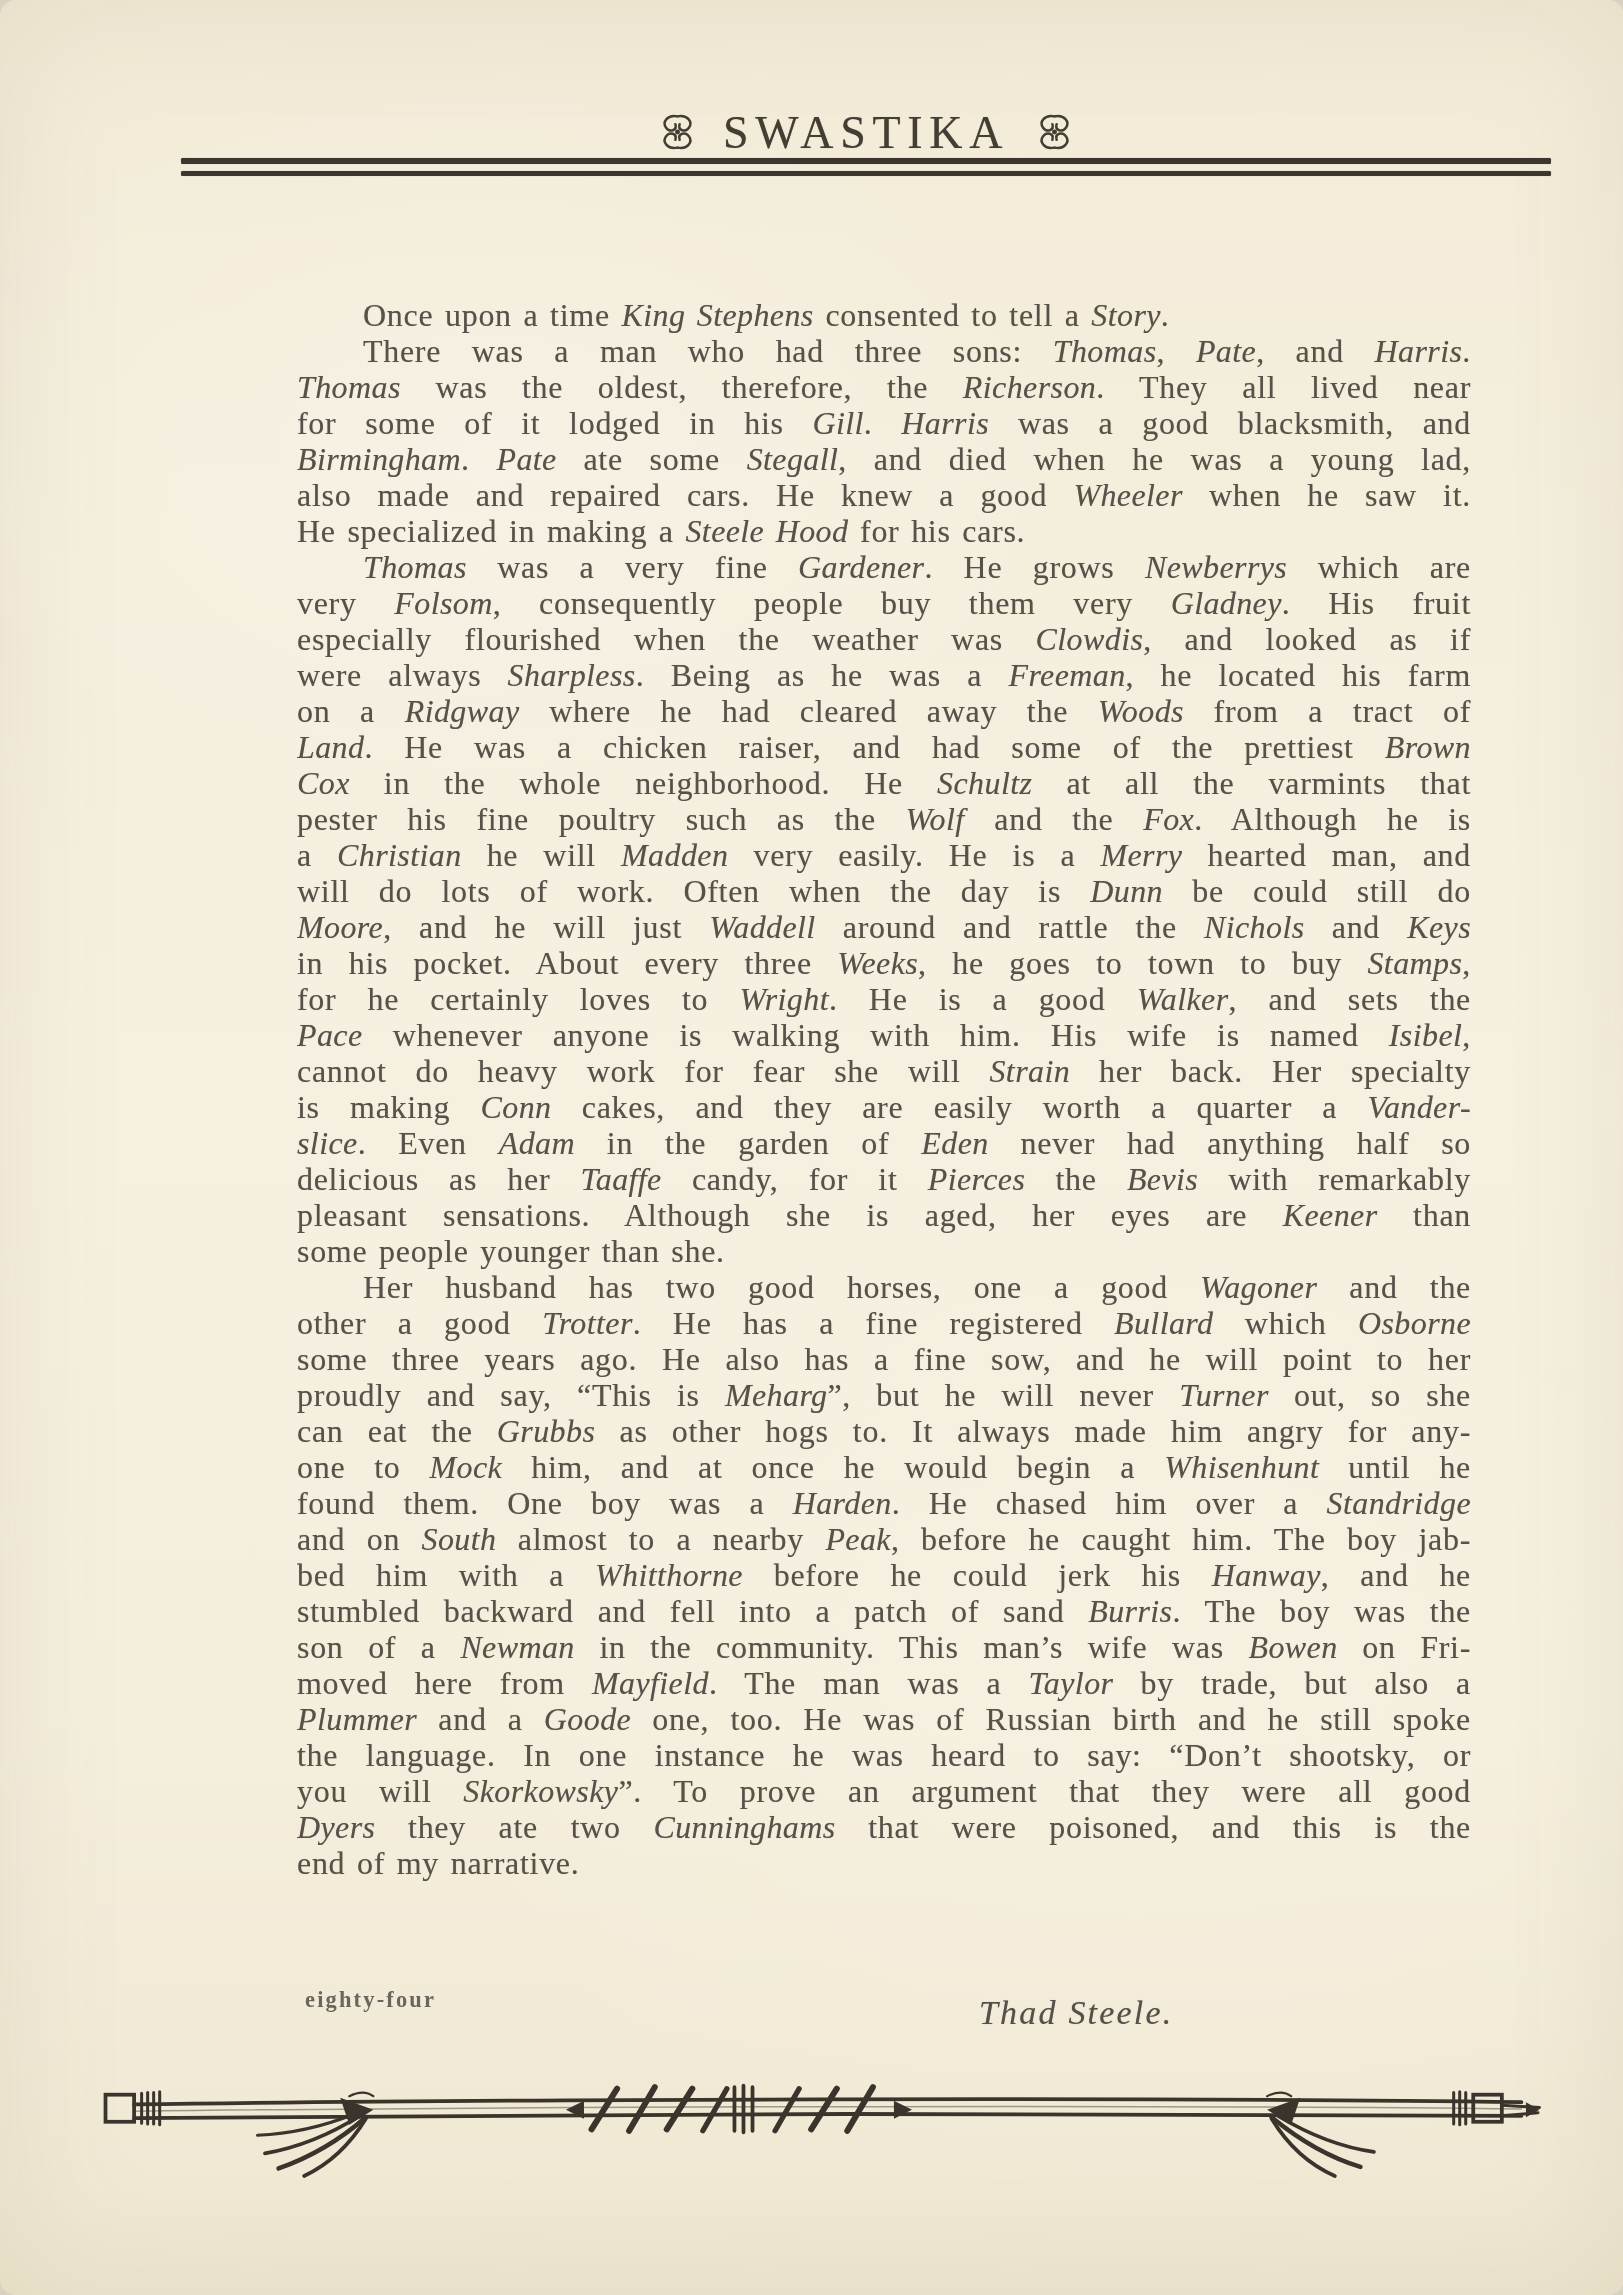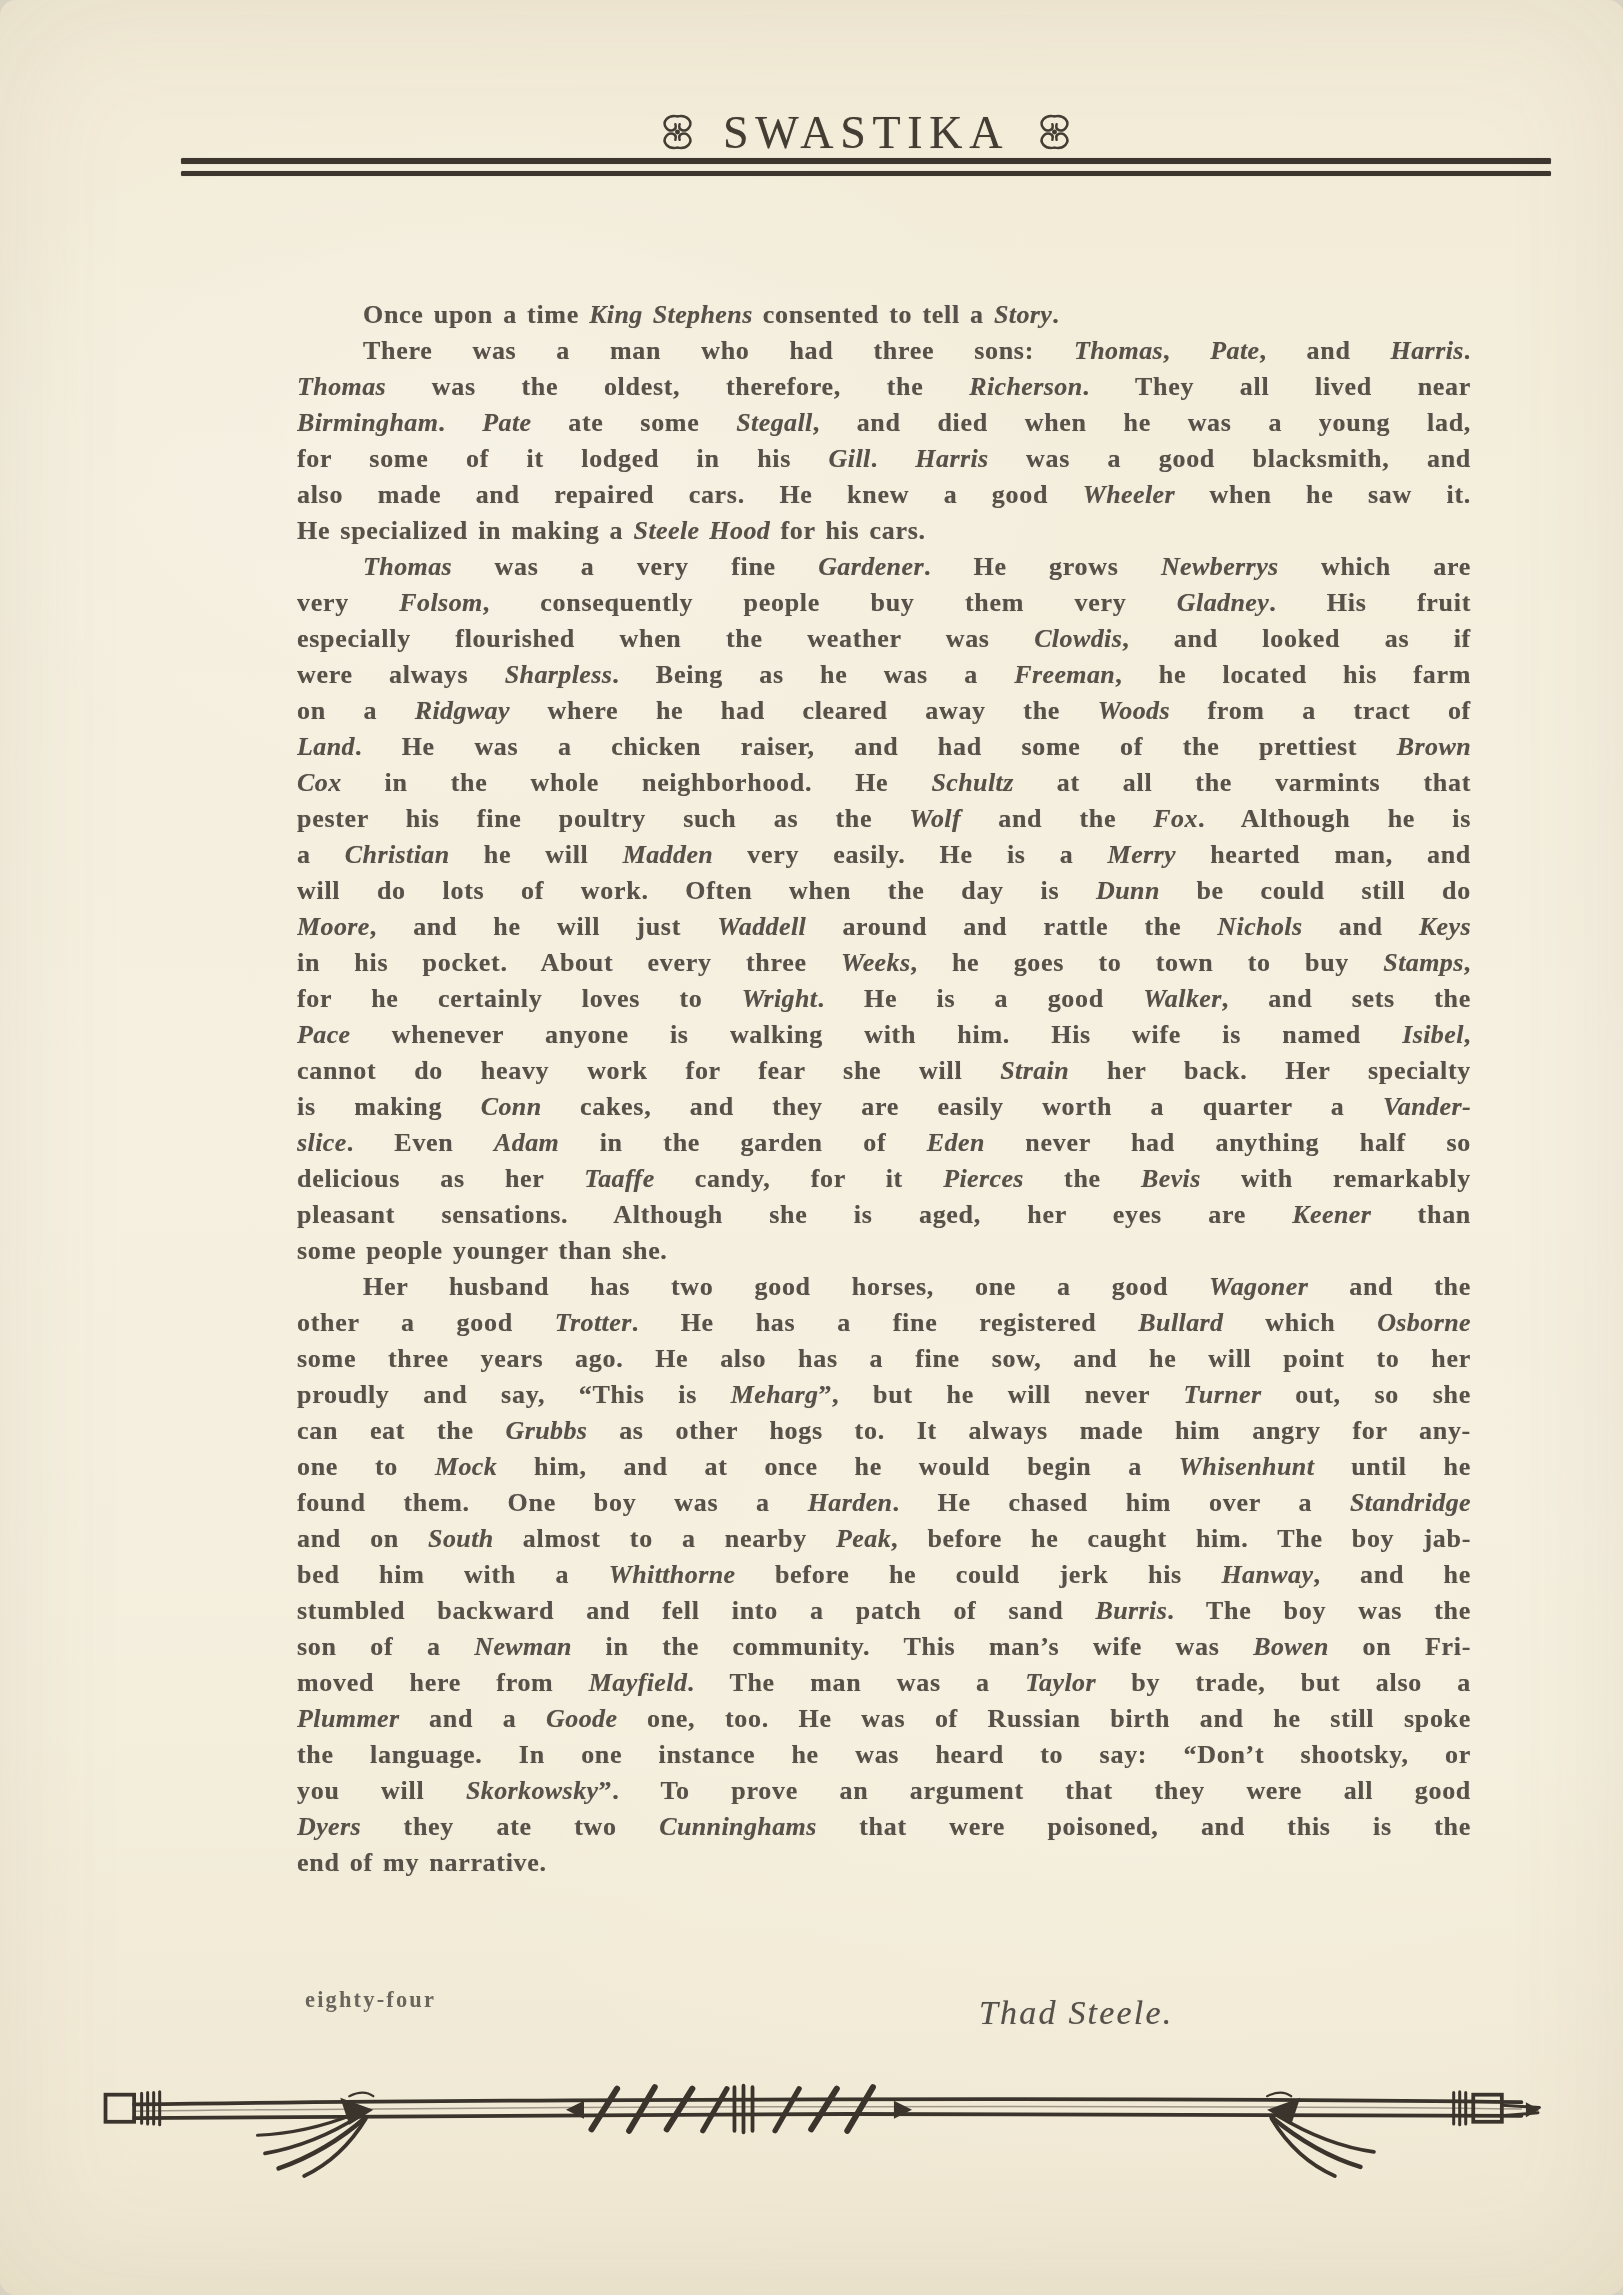--- a/index.html
+++ b/index.html
@@ -36,24 +36,23 @@
   }
   .fleuron{width:37px;height:42px;flex:0 0 auto;}
   .fleuron svg{width:100%;height:100%;}
   .fleuron.flip{transform:scaleX(-1);}
   .rules{position:absolute; left:181px; top:158px; width:1370px;}
   .rule-a{height:6px; background:var(--ink-dark); border-radius:1.5px; box-shadow:0 0 0.7px rgba(60,54,46,.6);}
   .rule-b{height:5.2px; background:var(--ink-dark); margin-top:6.7px; border-radius:1.5px; box-shadow:0 0 0.7px rgba(60,54,46,.6);}
   
   .text-block{
     position:absolute; left:297px; top:297px; width:1174px;
-    font-size:26px; letter-spacing:0.7px; word-spacing:3px;
+    font-size:32px; letter-spacing:0.7px; word-spacing:3px;
     color:var(--ink);
     text-shadow:0 0 0.7px rgba(87,81,74,.45);
-    font-weight:bold;
   }
   .line{height:36px; line-height:36px; overflow:hidden; text-align:justify;}
   .line::after{content:""; display:inline-block; width:100%; height:0; line-height:0; font-size:0;}
   .line.indent{text-indent:66px;}
   .line.last{text-align:left;}
   .line.last::after{content:none;}
   .line i{font-style:italic; letter-spacing:0.4px;}
   
   .signature{
     position:absolute; left:979px; top:1994px;
@@ -99,22 +98,22 @@
 
   <div class="rules">
     <div class="rule-a"></div>
     <div class="rule-b"></div>
   </div>
 
   <div class="text-block">
       <div class="line indent last">Once upon a time <i>King Stephens</i> consented to tell a <i>Story</i>.</div>
       <div class="line indent">There was a man who had three sons: <i>Thomas</i>, <i>Pate</i>, and <i>Harris</i>.</div>
       <div class="line"><i>Thomas</i> was the oldest, therefore, the <i>Richerson</i>.  They all lived near</div>
+      <div class="line">for some of it lodged in his <i>Gill</i>.  <i>Harris</i> was a good blacksmith, and</div>
       <div class="line"><i>Birmingham</i>.  <i>Pate</i> ate some <i>Stegall</i>, and died when he was a young lad,</div>
-      <div class="line">for some of it lodged in his <i>Gill</i>.  <i>Harris</i> was a good blacksmith, and</div>
       <div class="line">also made and repaired cars.  He knew a good <i>Wheeler</i> when he saw it.</div>
       <div class="line last">He specialized in making a <i>Steele Hood</i> for his cars.</div>
       <div class="line indent"><i>Thomas</i> was a very fine <i>Gardener</i>.  He grows <i>Newberrys</i> which are</div>
       <div class="line">very <i>Folsom</i>, consequently people buy them very <i>Gladney</i>.  His fruit</div>
       <div class="line">especially flourished when the weather was <i>Clowdis</i>, and looked as if</div>
       <div class="line">were always <i>Sharpless</i>.  Being as he was a <i>Freeman</i>, he located his farm</div>
       <div class="line">on a <i>Ridgway</i> where he had cleared away the <i>Woods</i> from a tract of</div>
       <div class="line"><i>Land</i>.  He was a chicken raiser, and had some of the prettiest <i>Brown</i></div>
       <div class="line"><i>Cox</i> in the whole neighborhood.  He <i>Schultz</i> at all the varmints that</div>
       <div class="line">pester his fine poultry such as the <i>Wolf</i> and the <i>Fox</i>.  Although he is</div>

